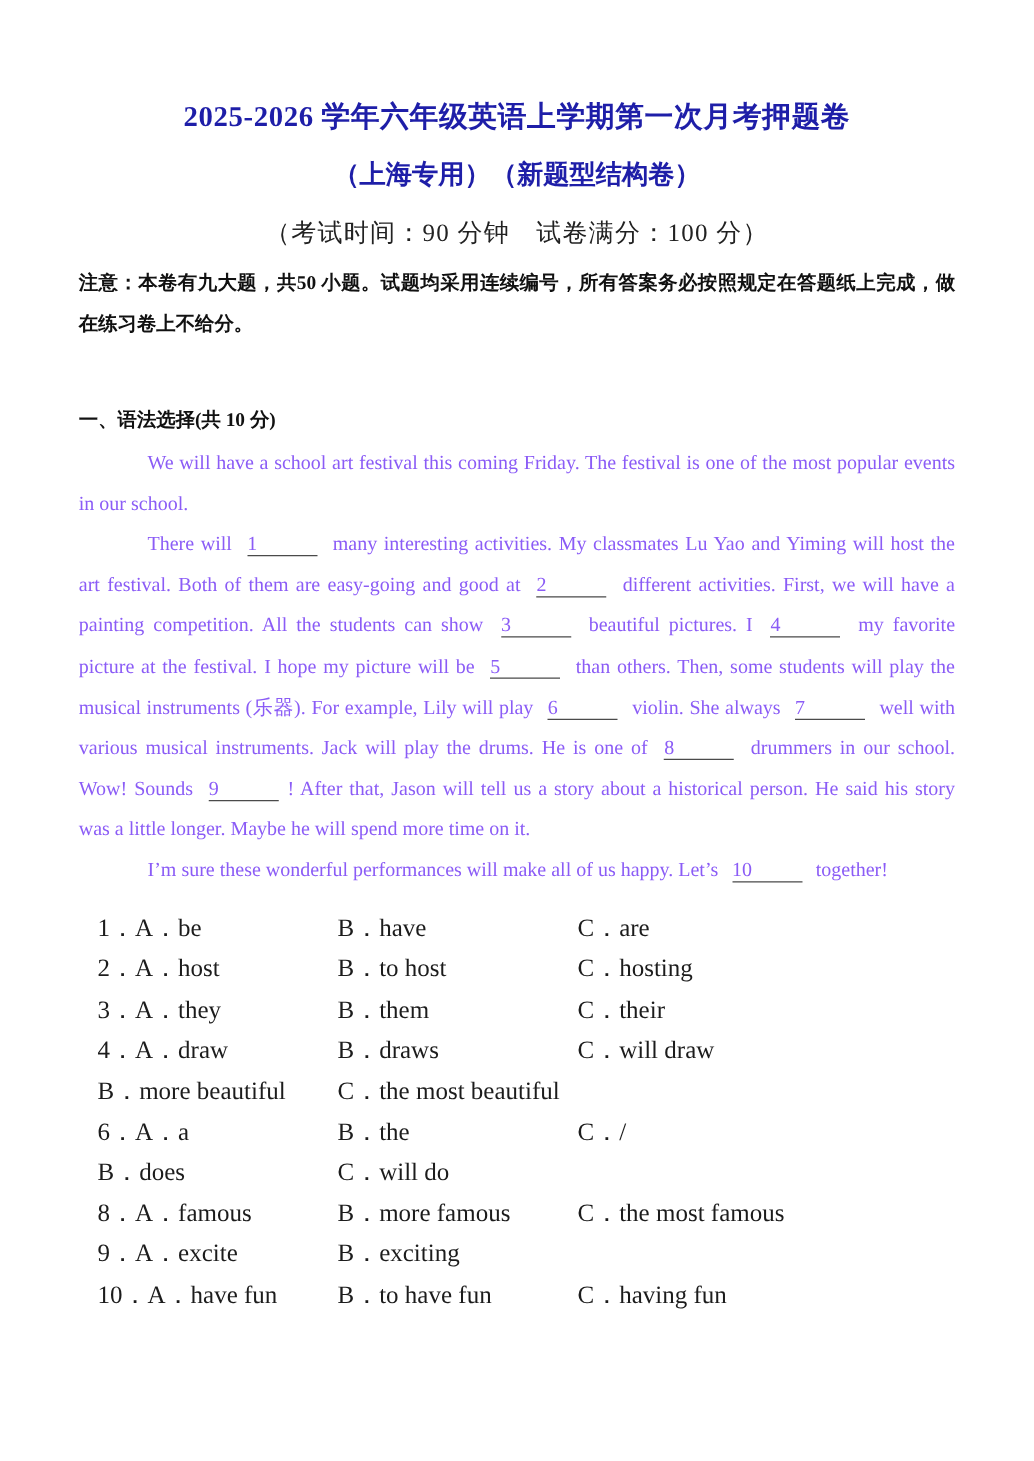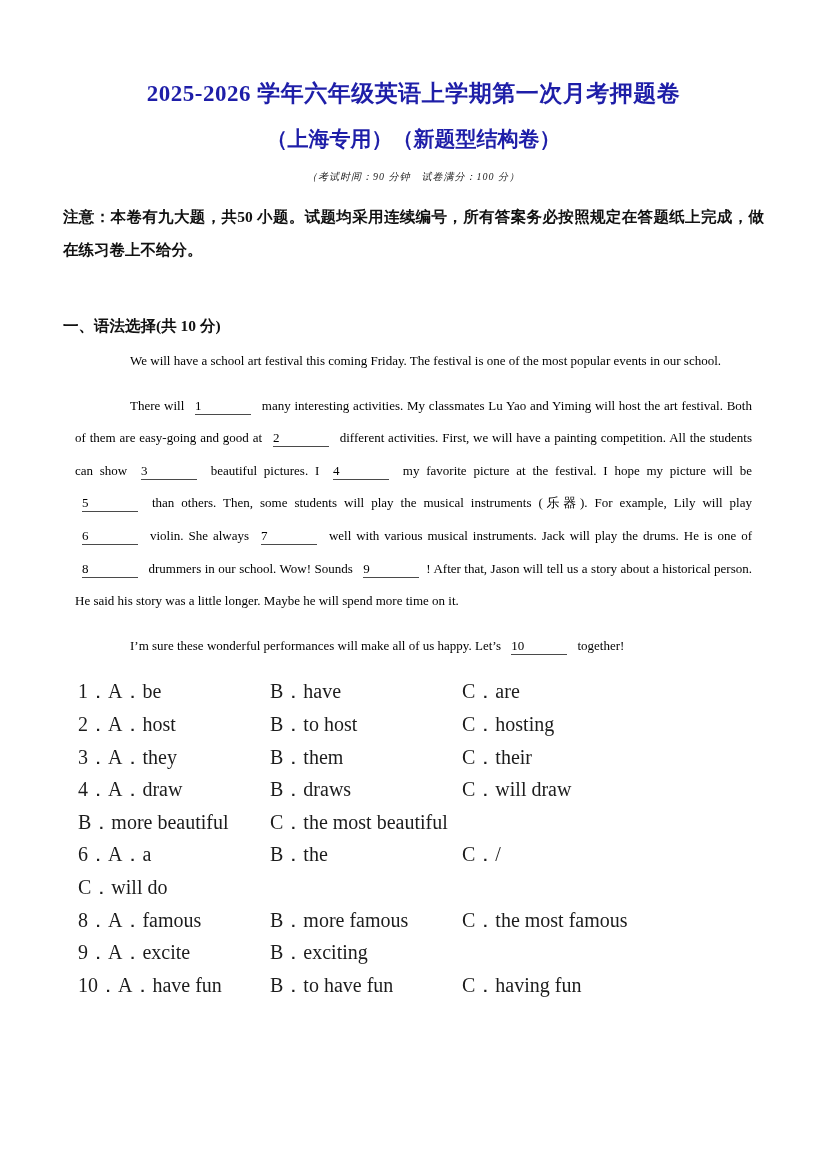--- a/index.html
+++ b/index.html
@@ -30,48 +30,47 @@
     line-height: 32px;
     letter-spacing: 0.5px;
   }
   .title.l2 {
     font-size: 21px;
     line-height: 30px;
     margin-top: 14px;
   }
   .exam-info {
     text-align: center;
-    font-style: italic;
-    font-size: 10px;
+    font-size: 20px;
     line-height: 22px;
     color: #222;
-    margin-top: 12px;
+    margin-top: 22px;
     letter-spacing: 1px;
   }
   .notice {
     font-weight: bold;
     font-size: 15.5px;
     line-height: 33px;
     text-align: justify;
     margin: 12px 0 0 0;
     color: #111;
   }
   .section-heading {
     font-size: 15.5px;
     font-weight: bold;
     margin: 50px 0 0 0;
     color: #111;
   }
   .para {
-    font-size: 13px;
+    font-size: 16px;
     line-height: 32.6px;
     text-align: justify;
     text-align-last: left;
-    margin: 12px;
-    color: #000000;
+    margin: 0;
+    color: #8b5cf6;
   }
   .para.first {
     margin-top: 8px;
   }
   .para.indent {
     text-indent: 55px;
   }
   .blank {
     display: inline-block;
     min-width: 56px;
@@ -134,20 +133,21 @@
       <div class="opt-row">
         <span class="opt-cell">B．more beautiful</span>
         <span class="opt-cell">C．the most beautiful</span>
       </div>
       <div class="opt-row">
         <span class="opt-cell">6．A．a</span>
         <span class="opt-cell">B．the</span>
         <span class="opt-cell">C．/</span>
       </div>
       <div class="opt-row">
+        <span class="opt-cell">B．does</span>
         <span class="opt-cell">C．will do</span>
       </div>
       <div class="opt-row">
         <span class="opt-cell">8．A．famous</span>
         <span class="opt-cell">B．more famous</span>
         <span class="opt-cell">C．the most famous</span>
       </div>
       <div class="opt-row">
         <span class="opt-cell">9．A．excite</span>
         <span class="opt-cell">B．exciting</span>

